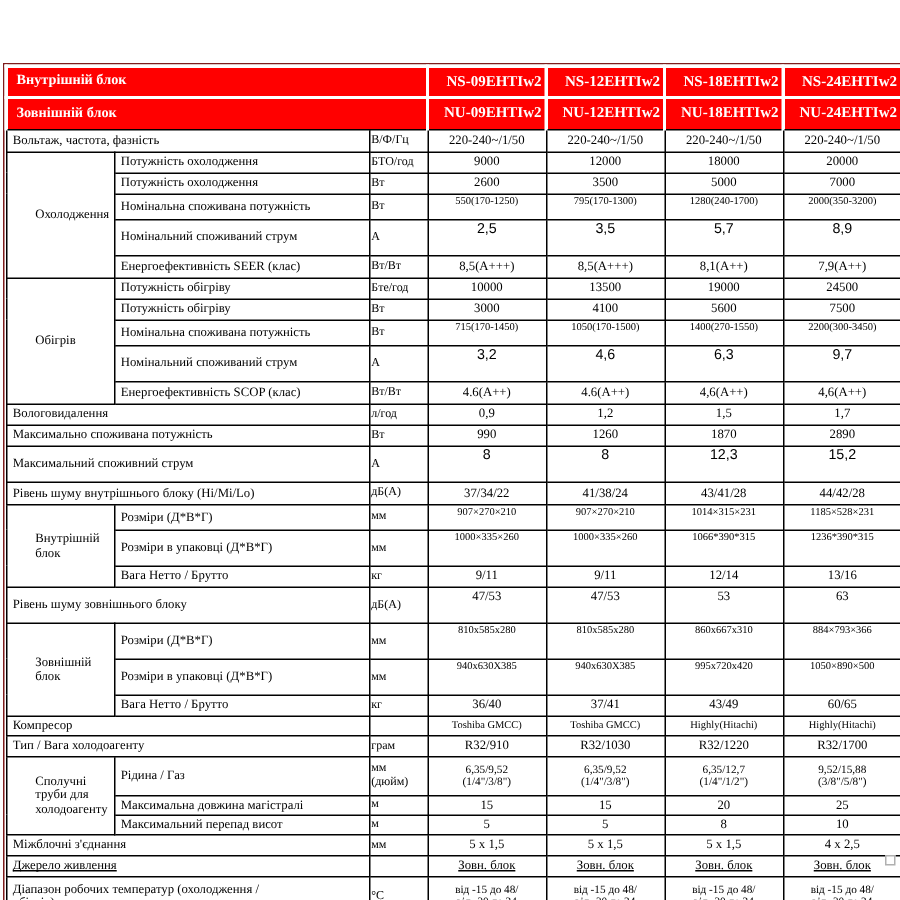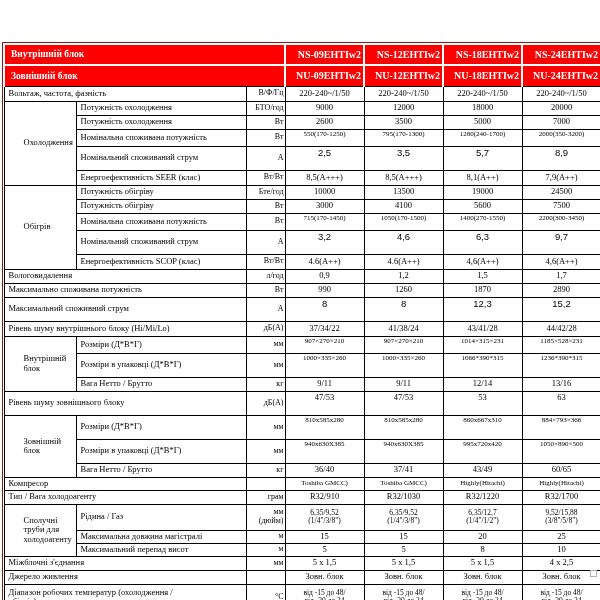--- a/index.html
+++ b/index.html
@@ -8,21 +8,21 @@
   .tblwrap{position:absolute;left:2px;top:42px;width:597px;border:1px solid #7f1d1d;}
   table{border-collapse:collapse;table-layout:fixed;width:597px;}
   td{border:1px solid #000;padding:0 2px;font-size:8.5px;line-height:1.1;
      vertical-align:middle;overflow:hidden;}
   tr.red td{background:#ff0000;color:#fff;font-weight:bold;border:2px solid #ffffff;}
   tr.red.r2 td{border-bottom:1px solid #000;}
   td.hlabel{text-align:left;padding-left:6px;font-size:9.5px;}
   td.model{text-align:right;font-size:10px;}
   td.gcell{text-align:left;padding-left:19px;font-size:8.5px;}
   td.lcell{text-align:left;padding-left:4px;white-space:pre-line;}
-  td.ucell{text-align:right;font-size:8px;white-space:pre-line;padding:0 1px;}
+  td.ucell{text-align:left;font-size:8px;white-space:pre-line;padding:0 1px;}
   td.vcell{text-align:center;white-space:pre-line;}
   td.vtop{vertical-align:top;padding-top:1px;}
   td.vsmall{font-size:7px;}
   td.vsans{font-family:"Liberation Sans",sans-serif;font-size:9.5px;}
   td.v2l{font-size:7.5px;}
   .corner{position:absolute;left:590px;top:570px;width:5px;height:5px;
     border:1px solid #b0b0b0;background:#fff;}
 </style>
 </head>
 <body>
@@ -283,21 +283,21 @@
             <td class="vcell">10</td>
           </tr>
           <tr style="height: 14px; margin-left: 20px;">
             <td class="lcell" colspan="2">Міжблочні з'єднання</td>
             <td class="ucell">мм</td>
             <td class="vcell">5 х 1,5</td>
             <td class="vcell">5 х 1,5</td>
             <td class="vcell">5 х 1,5</td>
             <td class="vcell">4 х 2,5</td>
           </tr>
-          <tr style="height: 14px;">
+          <tr style="height: 14px; text-decoration: underline;">
             <td class="lcell" colspan="2">Джерело живлення</td>
             <td class="ucell"></td>
             <td class="vcell">Зовн. блок</td>
             <td class="vcell">Зовн. блок</td>
             <td class="vcell">Зовн. блок</td>
             <td class="vcell">Зовн. блок</td>
           </tr>
           <tr style="height: 26px;">
             <td class="lcell" colspan="2">Діапазон робочих температур (охолодження /
 обігрів)</td>

